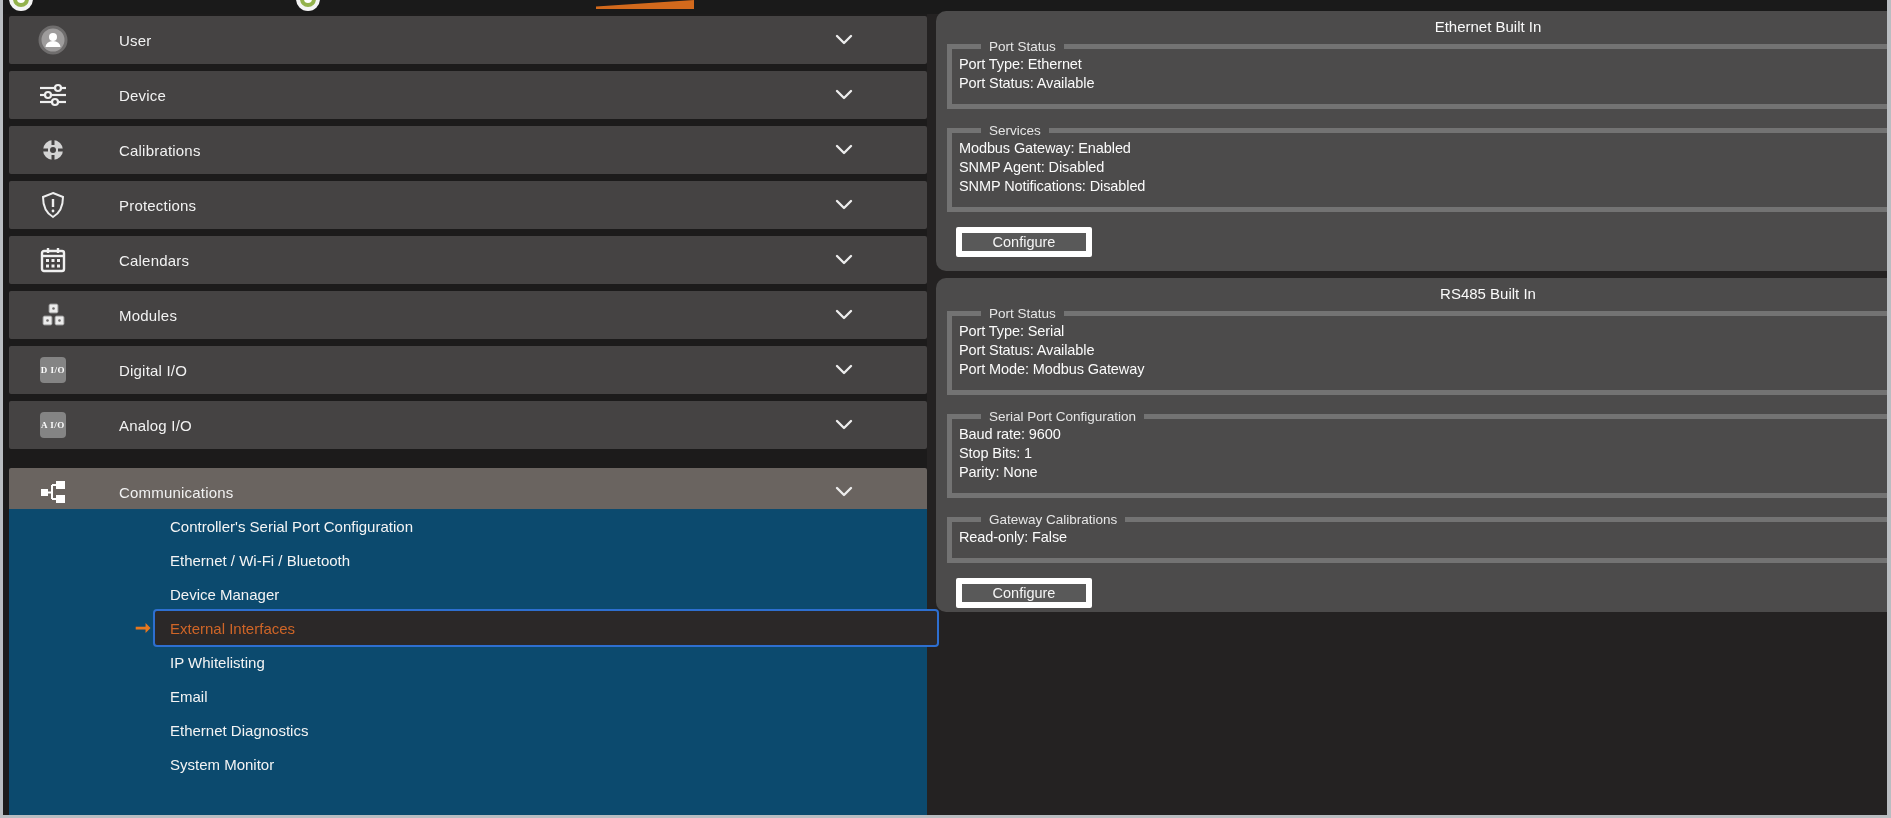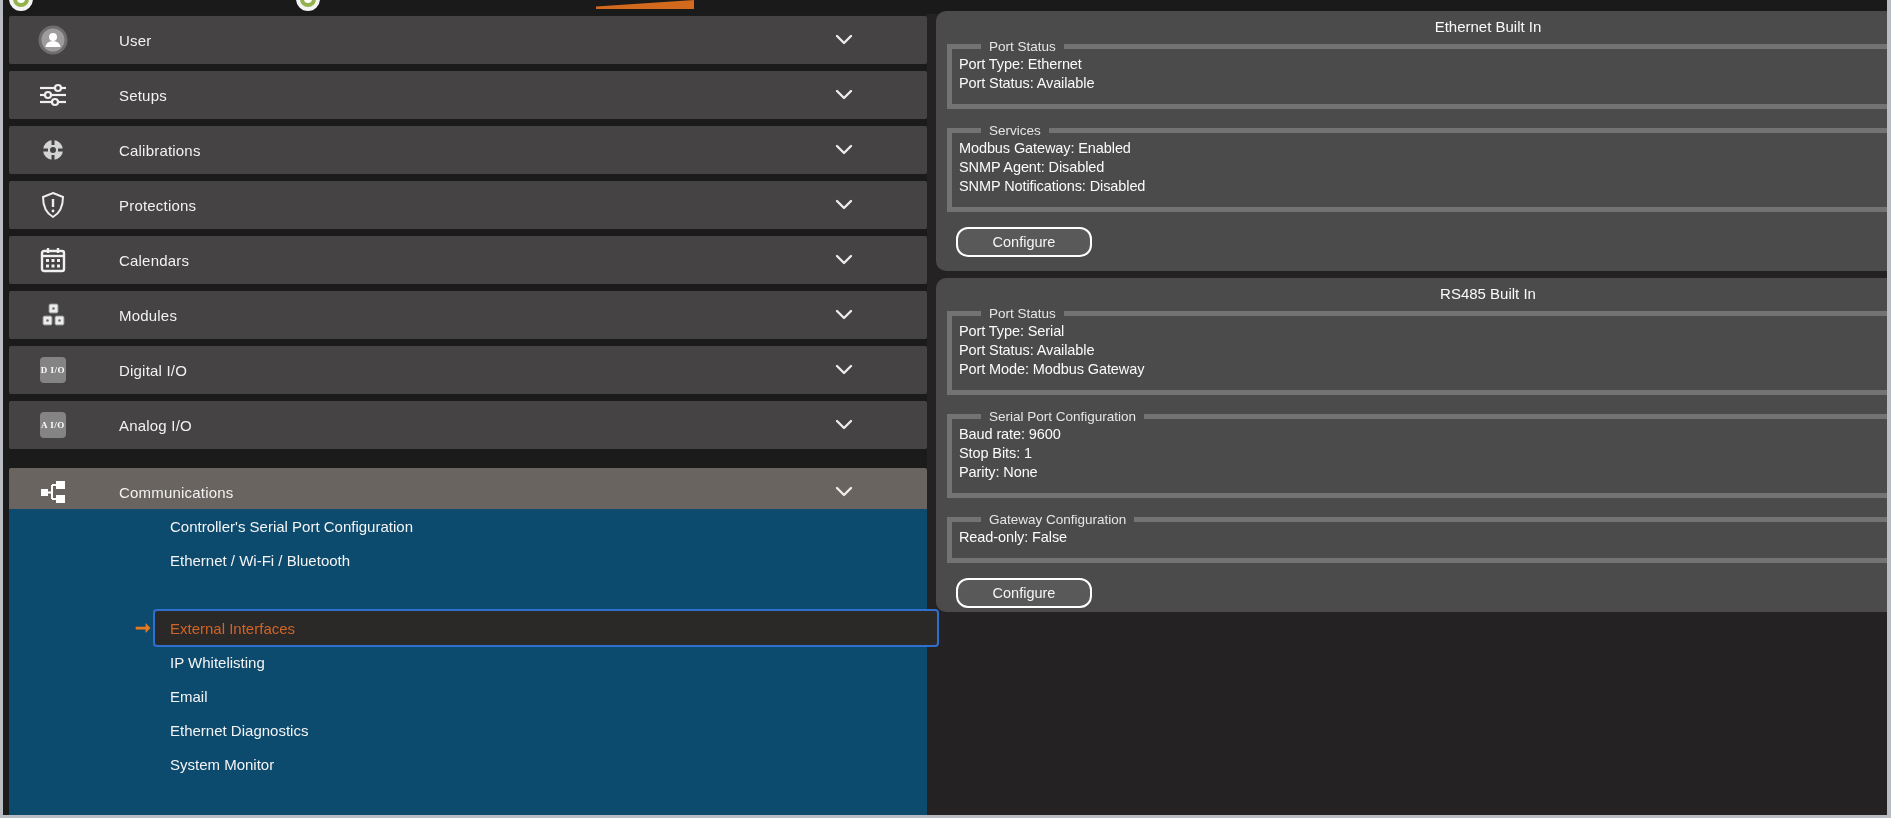--- a/index.html
+++ b/index.html
@@ -43,21 +43,21 @@
   
   .panel { position:absolute; left:933px; width:1104px; background:#4c4b4b; border-radius:10px; }
   .panel-1 { top:11px; height:260px; }
   .panel-2 { top:278px; height:334px; }
   .panel-title { text-align:center; padding-top:7px; color:#fafafa; font-size:15px; }
   .fset { margin:4px 11px 0 11px; border:5px solid #737373; padding:1px 8px 11px 7px; }
   .fset + .fset { margin-top:14px; }
   .fset legend { margin-left:22px; padding:0 8px; color:#e6e6e6; font-size:13.5px; }
   .fline { color:#fbfbfb; font-size:14.5px; line-height:19px; letter-spacing:-0.1px; }
   .cfg-btn { display:block; margin:15px 0 0 20px; width:136px; height:30px; background:#595959;
-             border:2px solid #ffffff; border-radius:12px; color:#f5f5f5; font-size:14.5px;
+             border:6px solid #ffffff; border-radius:2px; color:#f5f5f5; font-size:14.5px;
              font-family:"Liberation Sans", sans-serif; cursor:pointer; }
   svg { display:block; }
 </style>
 </head>
 <body>
 
 <div class="top-strip">
   <div class="gauge g1">
       <div class="inner"></div>
     </div>
@@ -89,21 +89,21 @@
   <span class="ico">
     <svg width="30" height="30" viewBox="0 0 30 30" stroke="#f0f0f0" stroke-width="2.2" fill="none">
         <line x1="2" y1="8" x2="28" y2="8"></line>
         <circle cx="20" cy="8" r="3" fill="#454343"></circle>
         <line x1="2" y1="15" x2="28" y2="15"></line>
         <circle cx="10" cy="15" r="3" fill="#454343"></circle>
         <line x1="2" y1="22" x2="28" y2="22"></line>
         <circle cx="17" cy="22" r="3" fill="#454343"></circle>
       </svg>
   </span>
-  <span class="lbl">Setups</span>
+  <span class="lbl">Device</span>
   <span class="chev">
     <svg width="26" height="20" viewBox="0 0 26 20">
         <polyline points="6,6 13,13 20,6" fill="none" stroke="#ececec" stroke-width="2.4" stroke-linecap="round" stroke-linejoin="round"></polyline>
       </svg>
   </span>
 </div>
 
 <div class="nav-row" style="top:126px">
   <span class="ico">
     <svg width="28" height="28" viewBox="0 0 28 28">
@@ -231,20 +231,21 @@
   <span class="chev">
     <svg width="26" height="20" viewBox="0 0 26 20">
         <polyline points="6,6 13,13 20,6" fill="none" stroke="#ececec" stroke-width="2.4" stroke-linecap="round" stroke-linejoin="round"></polyline>
       </svg>
   </span>
 </div>
 
 <div class="submenu">
   <div class="sub-item" style="top:1px">Controller's Serial Port Configuration</div>
   <div class="sub-item" style="top:35px">Ethernet / Wi-Fi / Bluetooth</div>
+  <div class="sub-item" style="top:69px">Device Manager</div>
   <div class="sub-active-box">
     <span class="sub-arrow">➞</span>
     <span class="txt">External Interfaces</span>
   </div>
   <div class="sub-item" style="top:137px">IP Whitelisting</div>
   <div class="sub-item" style="top:171px">Email</div>
   <div class="sub-item" style="top:205px">Ethernet Diagnostics</div>
   <div class="sub-item" style="top:239px">System Monitor</div>
 </div>
 
@@ -272,17 +273,17 @@
     <div class="fline">Port Status: Available</div>
     <div class="fline">Port Mode: Modbus Gateway</div>
   </fieldset>
   <fieldset class="fset">
     <legend>Serial Port Configuration</legend>
     <div class="fline">Baud rate: 9600</div>
     <div class="fline">Stop Bits: 1</div>
     <div class="fline">Parity: None</div>
   </fieldset>
   <fieldset class="fset">
-    <legend>Gateway Configuration</legend>
+    <legend>Gateway Calibrations</legend>
     <div class="fline">Read-only: False</div>
   </fieldset>
   <button class="cfg-btn">Configure</button>
 </div>
 
 </body></html>

